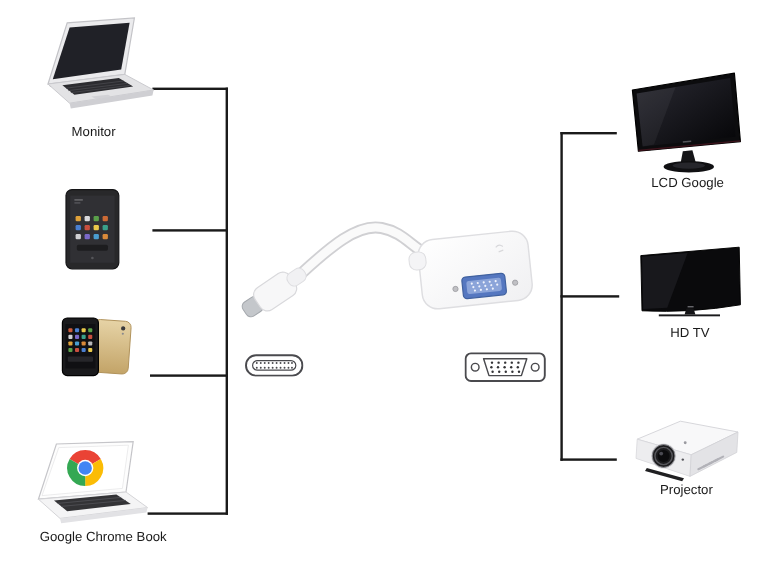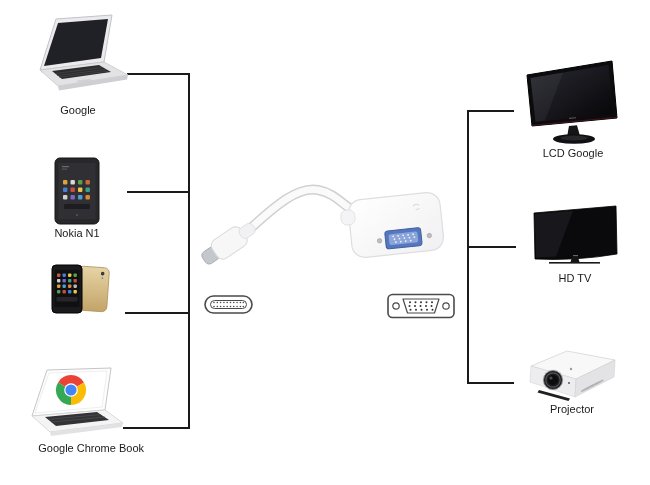--- a/index.html
+++ b/index.html
@@ -39,21 +39,21 @@
       <polygon points="13,58 77,50 79,52.5 15,60.5" fill="#b8b8bc"></polygon>
       <polygon points="13,58 77,50 101,63 31,74" fill="#e3e3e5" stroke="#c9c9cd" stroke-width="0.8"></polygon>
       <polygon points="25,59 72,53 84,60 35,67" fill="#2c2c30"></polygon>
       <line x1="28" y1="61.5" x2="76" y2="55.5" stroke="#47474c" stroke-width="0.7"></line>
       <line x1="30" y1="63.5" x2="79" y2="57.5" stroke="#47474c" stroke-width="0.7"></line>
       <line x1="32" y1="65.2" x2="81" y2="59.2" stroke="#47474c" stroke-width="0.7"></line>
       <polygon points="49,68.5 63,67 67,69 53,70.5" fill="#d2d2d6"></polygon>
       <polygon points="31,74 101,63 100,67.5 32,78.5" fill="#cfcfd3"></polygon>
     </svg>
   </div>
-  <div class="lbl" style="left:28px;top:104px;width:100px;">Google</div>
+  <div class="lbl" style="left:28px;top:104px;width:100px;">Monitor</div>
 
   <div class="dev" style="left:52px;top:157px;">
     <svg width="50" height="70" viewBox="0 0 50 70">
       <rect x="3" y="1" width="44" height="66" rx="5" fill="#28282a" stroke="#151517"></rect>
       <rect x="6.5" y="6" width="37" height="56" fill="#303034"></rect>
       <rect x="10" y="9" width="7" height="1.2" fill="#6a6a6e"></rect>
       <rect x="10" y="11.5" width="5" height="1.2" fill="#55555a"></rect>
       <g>
         <rect x="11" y="23" width="4.4" height="4.4" rx="1" fill="#e0a23a"></rect>
         <rect x="18.5" y="23" width="4.4" height="4.4" rx="1" fill="#d9d9db"></rect>
@@ -65,21 +65,20 @@
         <rect x="33.5" y="30.5" width="4.4" height="4.4" rx="1" fill="#3aa08a"></rect>
         <rect x="11" y="38" width="4.4" height="4.4" rx="1" fill="#d0d0d3"></rect>
         <rect x="18.5" y="38" width="4.4" height="4.4" rx="1" fill="#7a68c8"></rect>
         <rect x="26" y="38" width="4.4" height="4.4" rx="1" fill="#4a9ed0"></rect>
         <rect x="33.5" y="38" width="4.4" height="4.4" rx="1" fill="#d98a3a"></rect>
       </g>
       <rect x="12" y="47" width="26" height="5" rx="1.5" fill="#1d1d1f"></rect>
       <circle cx="25" cy="58" r="1.1" fill="#55555a"></circle>
     </svg>
   </div>
-  <div class="lbl" style="left:27px;top:227px;width:100px;">Nokia N1</div>
 
   <div class="dev" style="left:46px;top:264px;">
     <svg width="72" height="54" viewBox="0 0 72 54">
       <defs>
         <linearGradient id="gold" x1="0" y1="0" x2="0" y2="1">
           <stop offset="0" stop-color="#e6d3a6"></stop>
             <stop offset="1" stop-color="#c3a468"></stop>
         </linearGradient>
       </defs>
       <g transform="rotate(4 47 26)">
@@ -123,21 +122,21 @@
         <circle cx="49" cy="24" r="6.8" fill="#ffffff"></circle>
         <circle cx="49" cy="24" r="5.6" fill="#4285f4"></circle>
       </g>
       <polygon points="10,50 83,44 101,57 28,66" fill="#f4f4f5" stroke="#d2d2d5" stroke-width="0.8"></polygon>
       <polygon points="23,51 75,46 87,54 34,60" fill="#333336"></polygon>
       <line x1="26" y1="53.5" x2="79" y2="48.5" stroke="#55555a" stroke-width="0.6"></line>
       <line x1="29" y1="56" x2="83" y2="51" stroke="#55555a" stroke-width="0.6"></line>
       <polygon points="28,66 101,57 100,61 29,70" fill="#e2e2e5"></polygon>
     </svg>
   </div>
-  <div class="lbl" style="left:4px;top:442px;width:140px;text-align:right;">Google Chrome Book</div>
+  <div class="lbl" style="left:16px;top:442px;width:140px;">Google Chrome Book</div>
 
   <div class="dev" style="left:190px;top:178px;">
     <svg width="265" height="92" viewBox="0 0 265 92">
       <defs>
         <linearGradient id="bodyGrad" x1="0" y1="0" x2="1" y2="1">
           <stop offset="0" stop-color="#ffffff"></stop>
             <stop offset="1" stop-color="#f0f0f2"></stop>
         </linearGradient>
       </defs>
 

